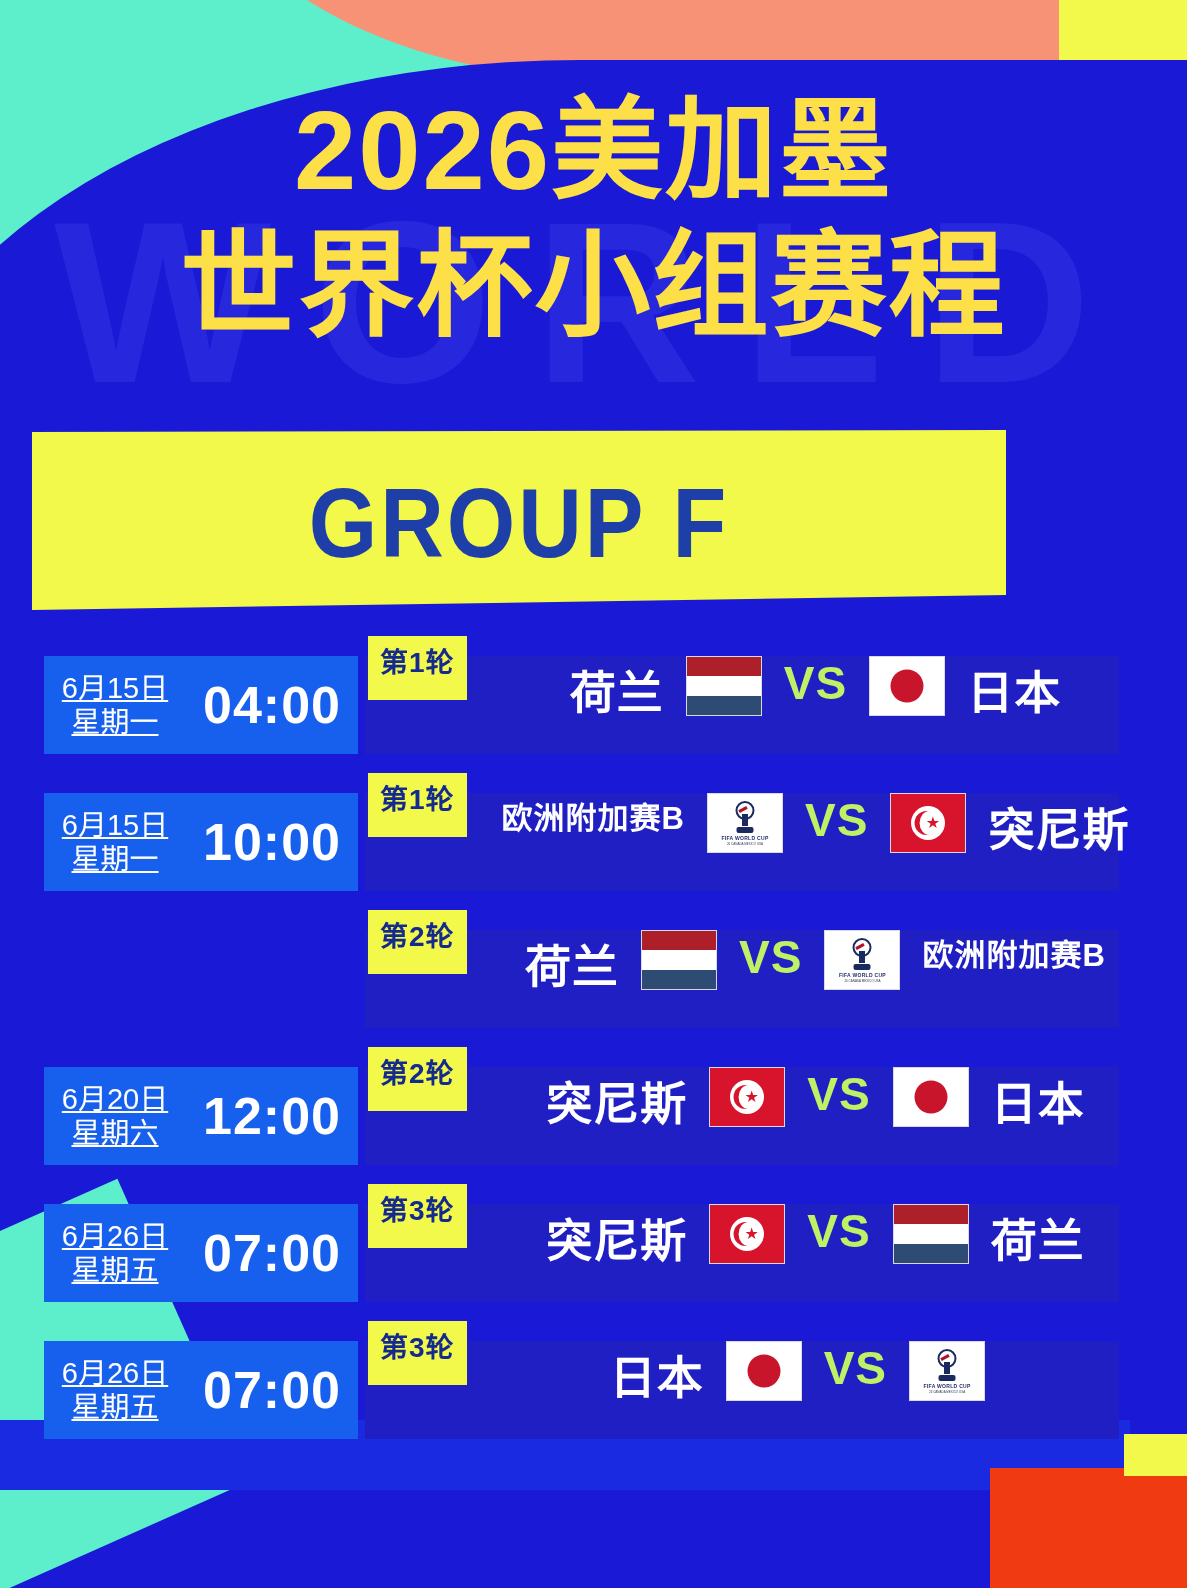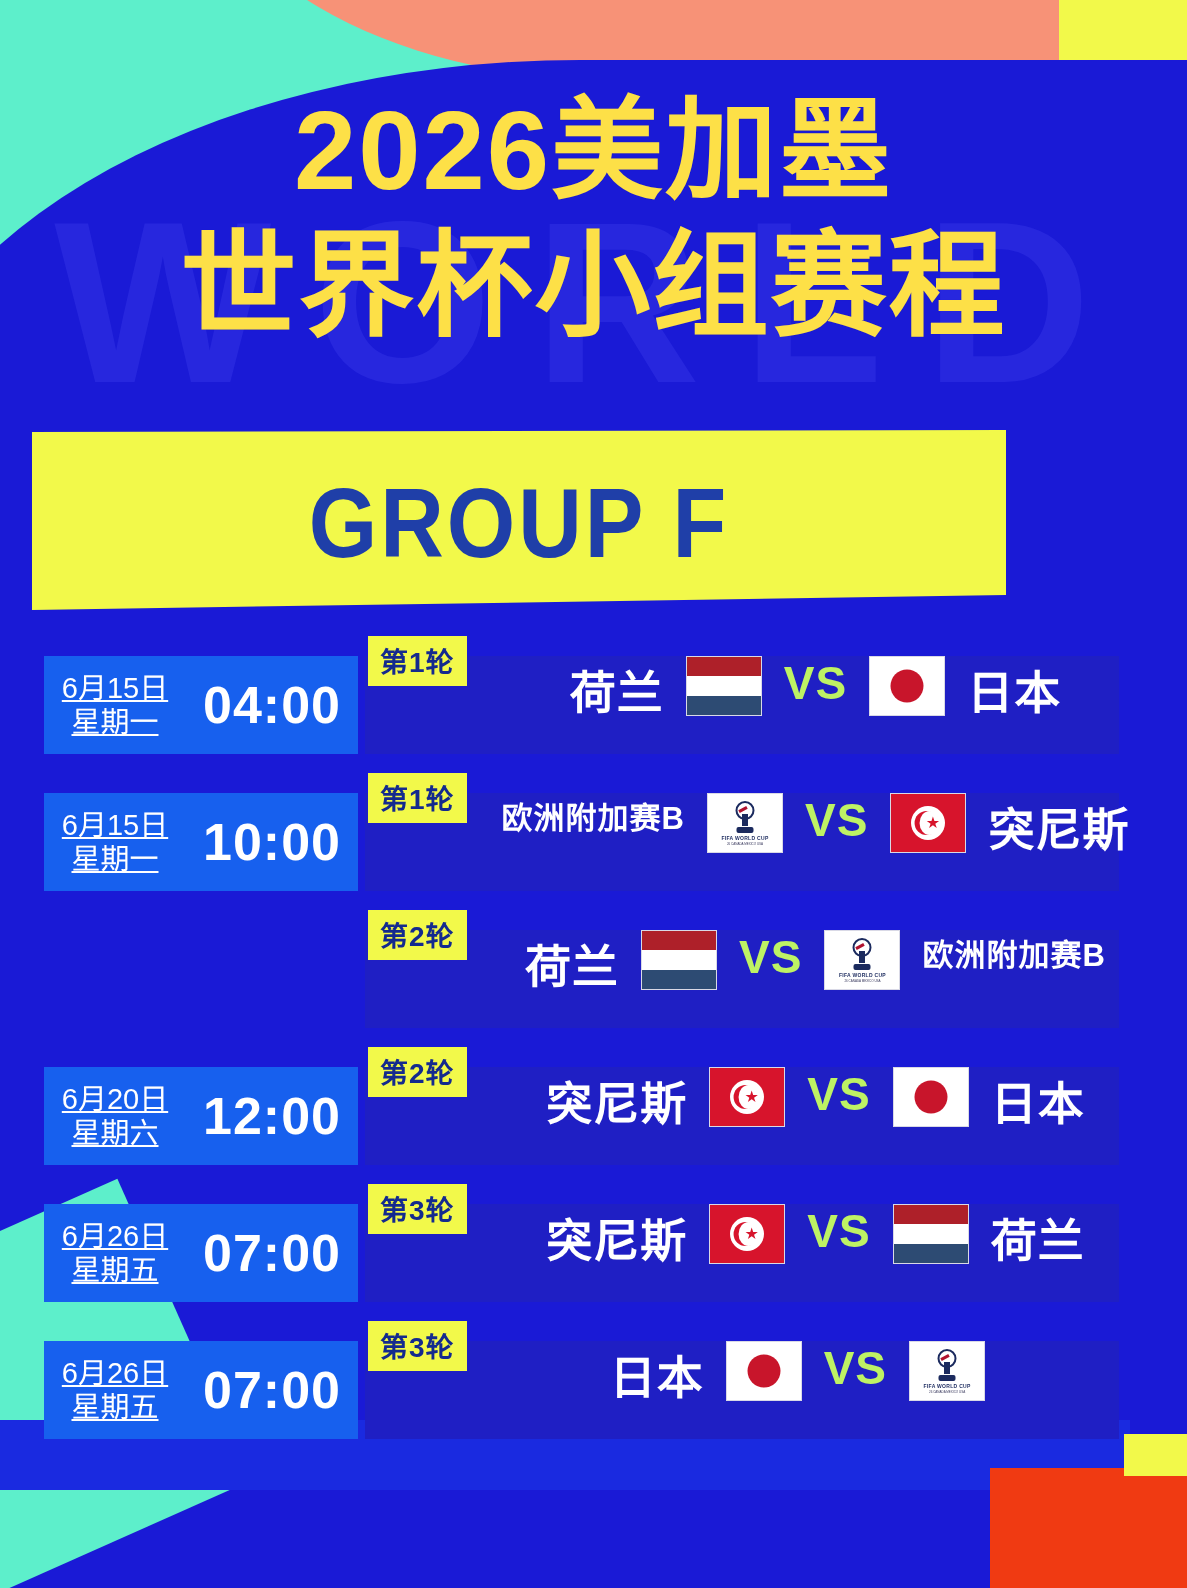--- a/index.html
+++ b/index.html
@@ -115,21 +115,21 @@
   .time{
     flex:1;text-align:center;color:#ffffff;
     font-size:52px;font-weight:bold;letter-spacing:1px;
     font-family:"Liberation Sans",sans-serif;
   }
 
   .round-badge{
     position:absolute;left:368px;top:0px;
     background:#F2F94A;color:#142a8e;
     font-size:28px;font-weight:bold;
-    padding:4px 12px 6px 12px;
+    padding:4px 12px 20px 12px;
     letter-spacing:1px;
     z-index:9;
     font-family:"Liberation Sans","DejaVu Sans",sans-serif;
   }
 
   .teams{
     position:absolute;left:365px;top:20px;width:901px;height:98px;
     display:flex;align-items:flex-start;justify-content:center;
     gap:22px;
   }

